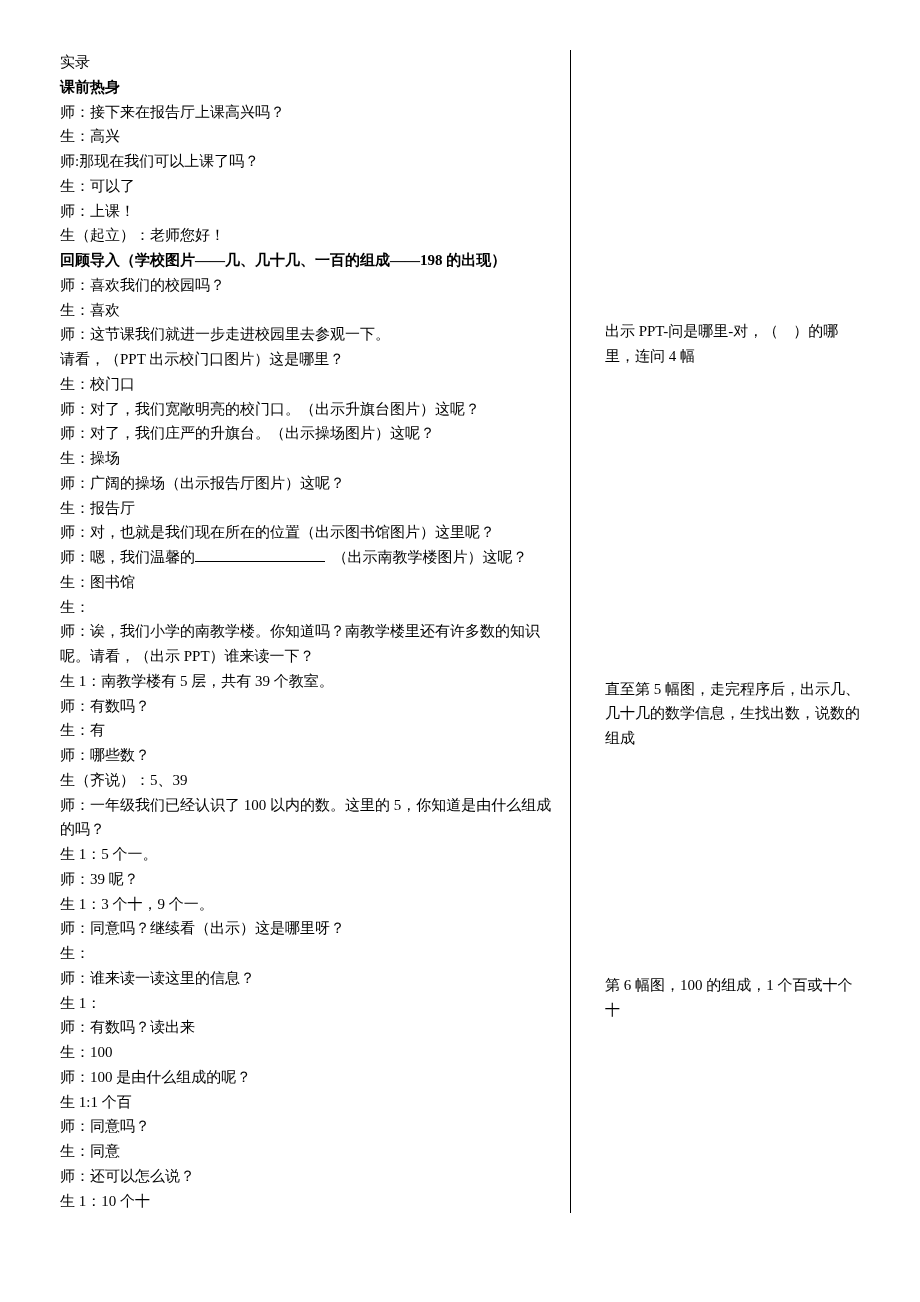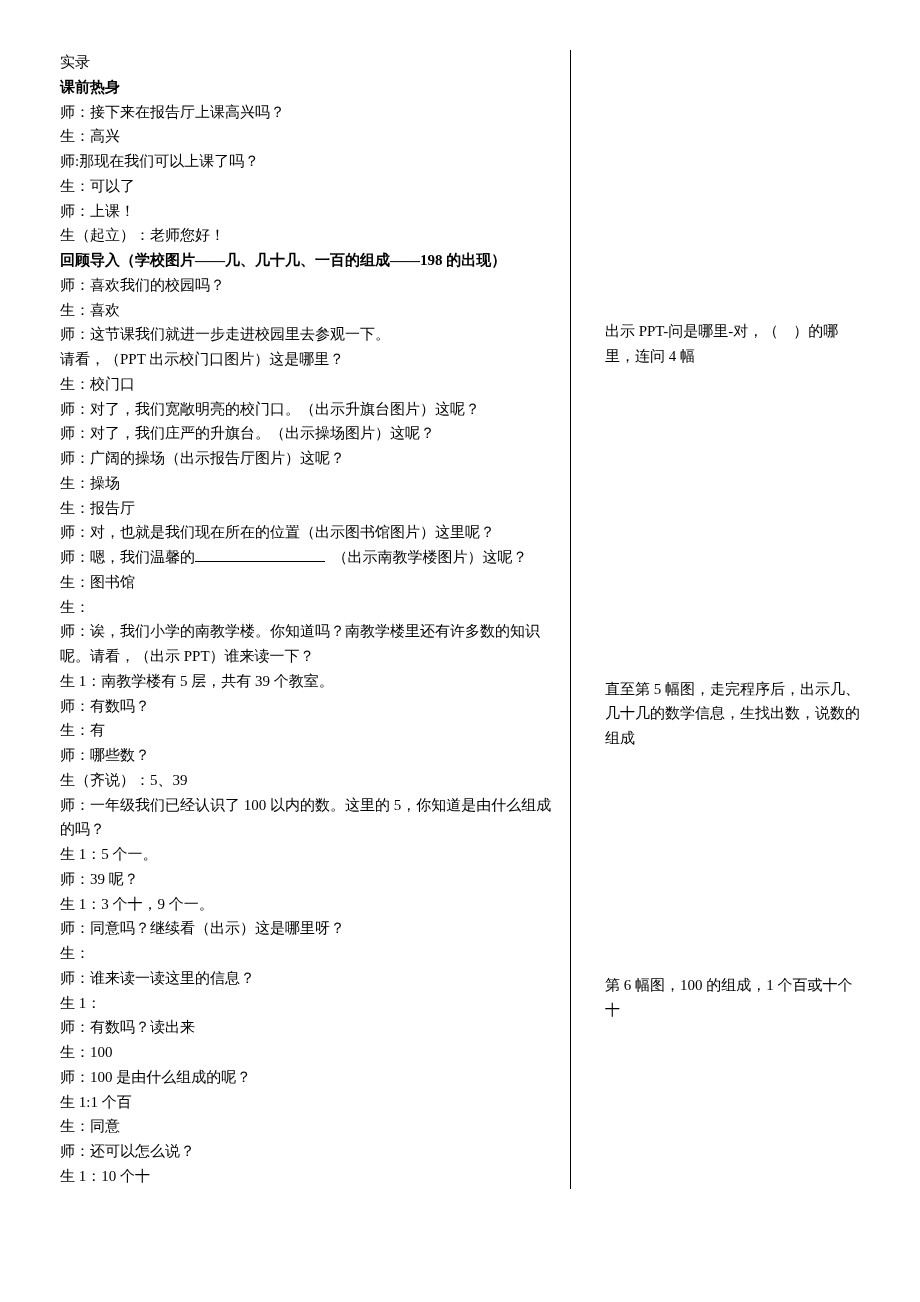--- a/index.html
+++ b/index.html
@@ -62,22 +62,22 @@
     <p class="p">生（起立）：老师您好！</p>
 
     <p class="p bold">回顾导入（学校图片——几、几十几、一百的组成——198 的出现）</p>
     <p class="p">师：喜欢我们的校园吗？</p>
     <p class="p">生：喜欢</p>
     <p class="p">师：这节课我们就进一步走进校园里去参观一下。</p>
     <p class="p">请看，（PPT 出示校门口图片）这是哪里？</p>
     <p class="p">生：校门口</p>
     <p class="p">师：对了，我们宽敞明亮的校门口。（出示升旗台图片）这呢？</p>
     <p class="p">师：对了，我们庄严的升旗台。（出示操场图片）这呢？</p>
+    <p class="p">生：操场</p>
     <p class="p">师：广阔的操场（出示报告厅图片）这呢？</p>
-    <p class="p">生：操场</p>
     <p class="p">生：报告厅</p>
     <p class="p">师：对，也就是我们现在所在的位置（出示图书馆图片）这里呢？</p>
     <p class="p">
       <span>师：嗯，我们温馨的</span><span class="blank"></span>&nbsp;&nbsp;<span>（出示南教学楼图片）这呢？</span>
     </p>
 
     <p class="p">生：图书馆</p>
 
     <p class="p">生：</p>
     <p class="p">师：诶，我们小学的南教学楼。你知道吗？南教学楼里还有许多数的知识呢。请看，（出示 PPT）谁来读一下？</p>
@@ -91,20 +91,21 @@
     <p class="p">师：39 呢？</p>
     <p class="p">生 1：3 个十，9 个一。</p>
     <p class="p">师：同意吗？继续看（出示）这是哪里呀？</p>
     <p class="p">生：</p>
     <p class="p">师：谁来读一读这里的信息？</p>
     <p class="p">生 1：</p>
     <p class="p">师：有数吗？读出来</p>
     <p class="p">生：100</p>
     <p class="p">师：100 是由什么组成的呢？</p>
     <p class="p">生 1:1 个百</p>
+    <p class="p">师：同意吗？</p>
     <p class="p">生：同意</p>
     <p class="p">师：还可以怎么说？</p>
     <p class="p">生 1：10 个十</p>
   </div>
 
   <div class="right">
     <div style="height:249px;"></div>
     <p class="p note">出示 PPT-问是哪里-对，（　）的哪里，连问 4 幅</p>
     <div style="height:282px;"></div>
     <p class="p note">直至第 5 幅图，走完程序后，出示几、几十几的数学信息，生找出数，说数的组成</p>

